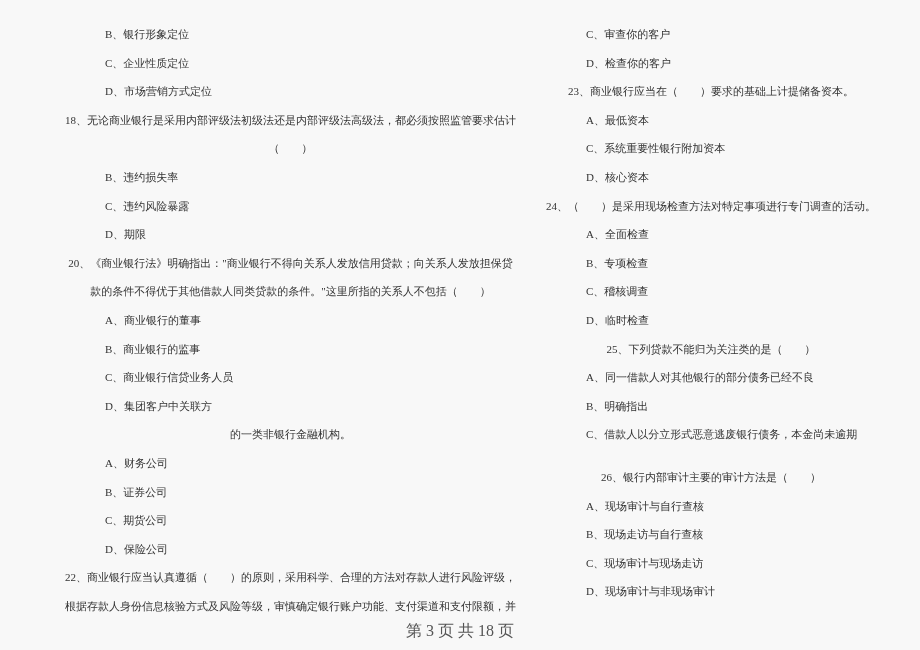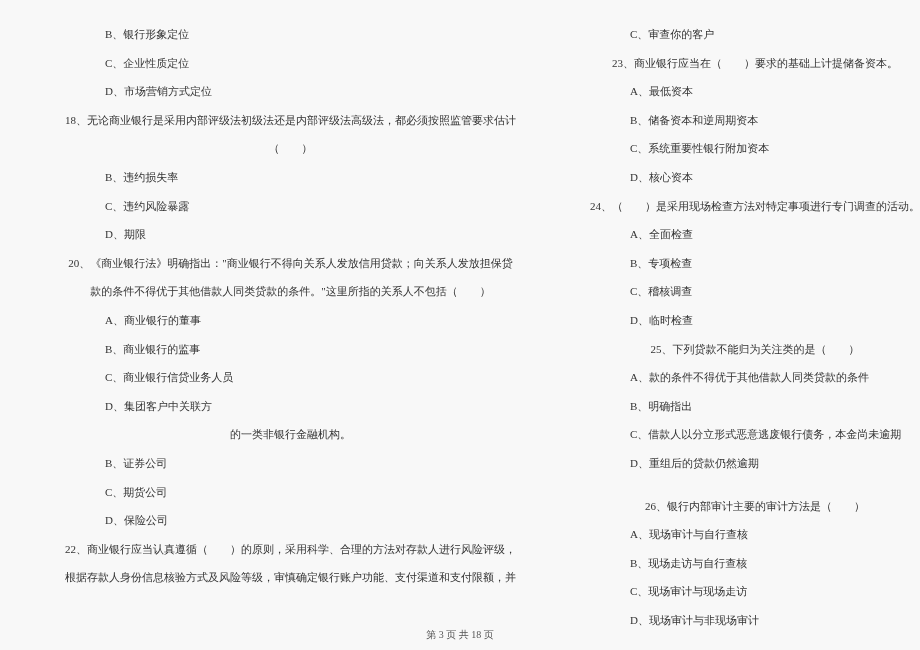--- a/index.html
+++ b/index.html
@@ -11,39 +11,38 @@
     font-size: 11px;
     color: #333;
     position: relative;
     overflow: hidden;
   }
   .page {
     width: 920px;
     height: 650px;
     display: flex;
     padding: 20px 78px 30px 50px;
-    gap: 44px;
   }
   .column {
     flex: 1;
     padding: 0 15px;
   }
   .line {
     line-height: 2.6;
     white-space: nowrap;
   }
   .indent1 { padding-left: 40px; }
   .q { padding-left: 0px; text-align: center; }
   .spacer { height: 14px; }
   .footer {
     position: absolute;
     bottom: 8px;
     width: 100%;
     text-align: center;
-    font-size: 10px;
+    font-size: 16px;
     color: #555;
   }
 </style>
 </head>
 <body>
 
 <div class="page">
   <div class="column">
     <div class="line indent1">B、银行形象定位</div>
     <div class="line indent1">C、企业性质定位</div>
@@ -53,45 +52,45 @@
     <div class="line indent1">B、违约损失率</div>
     <div class="line indent1">C、违约风险暴露</div>
     <div class="line indent1">D、期限</div>
     <div class="line q">20、《商业银行法》明确指出："商业银行不得向关系人发放信用贷款；向关系人发放担保贷</div>
     <div class="line q">款的条件不得优于其他借款人同类贷款的条件。"这里所指的关系人不包括（　　）</div>
     <div class="line indent1">A、商业银行的董事</div>
     <div class="line indent1">B、商业银行的监事</div>
     <div class="line indent1">C、商业银行信贷业务人员</div>
     <div class="line indent1">D、集团客户中关联方</div>
     <div class="line q">的一类非银行金融机构。</div>
+    <div class="line indent1">A、财务公司</div>
     <div class="line indent1">B、证券公司</div>
     <div class="line indent1">C、期货公司</div>
     <div class="line indent1">D、保险公司</div>
     <div class="line q">22、商业银行应当认真遵循（　　）的原则，采用科学、合理的方法对存款人进行风险评级，</div>
     <div class="line q">根据存款人身份信息核验方式及风险等级，审慎确定银行账户功能、支付渠道和支付限额，并</div>
 
   </div>
 
   <div class="column">
     <div class="line indent1">C、审查你的客户</div>
+    <div class="line indent1">D、检查你的客户</div>
     <div class="line q">23、商业银行应当在（　　）要求的基础上计提储备资本。</div>
     <div class="line indent1">A、最低资本</div>
-    <div class="line indent1">B、储备资本和逆周期资本</div>
     <div class="line indent1">C、系统重要性银行附加资本</div>
     <div class="line indent1">D、核心资本</div>
     <div class="line q">24、（　　）是采用现场检查方法对特定事项进行专门调查的活动。</div>
     <div class="line indent1">A、全面检查</div>
     <div class="line indent1">B、专项检查</div>
     <div class="line indent1">C、稽核调查</div>
     <div class="line indent1">D、临时检查</div>
     <div class="line q">25、下列贷款不能归为关注类的是（　　）</div>
-    <div class="line indent1">A、款的条件不得优于其他借款人同类贷款的条件</div>
+    <div class="line indent1">A、同一借款人对其他银行的部分债务已经不良</div>
     <div class="line indent1">B、明确指出</div>
     <div class="line indent1">C、借款人以分立形式恶意逃废银行债务，本金尚未逾期</div>
-    <div class="line indent1">D、重组后的贷款仍然逾期</div>
     <div class="spacer"></div>
     <div class="line q">26、银行内部审计主要的审计方法是（　　）</div>
     <div class="line indent1">A、现场审计与自行查核</div>
     <div class="line indent1">B、现场走访与自行查核</div>
     <div class="line indent1">C、现场审计与现场走访</div>
     <div class="line indent1">D、现场审计与非现场审计</div>
 
   </div>
 </div>
 

